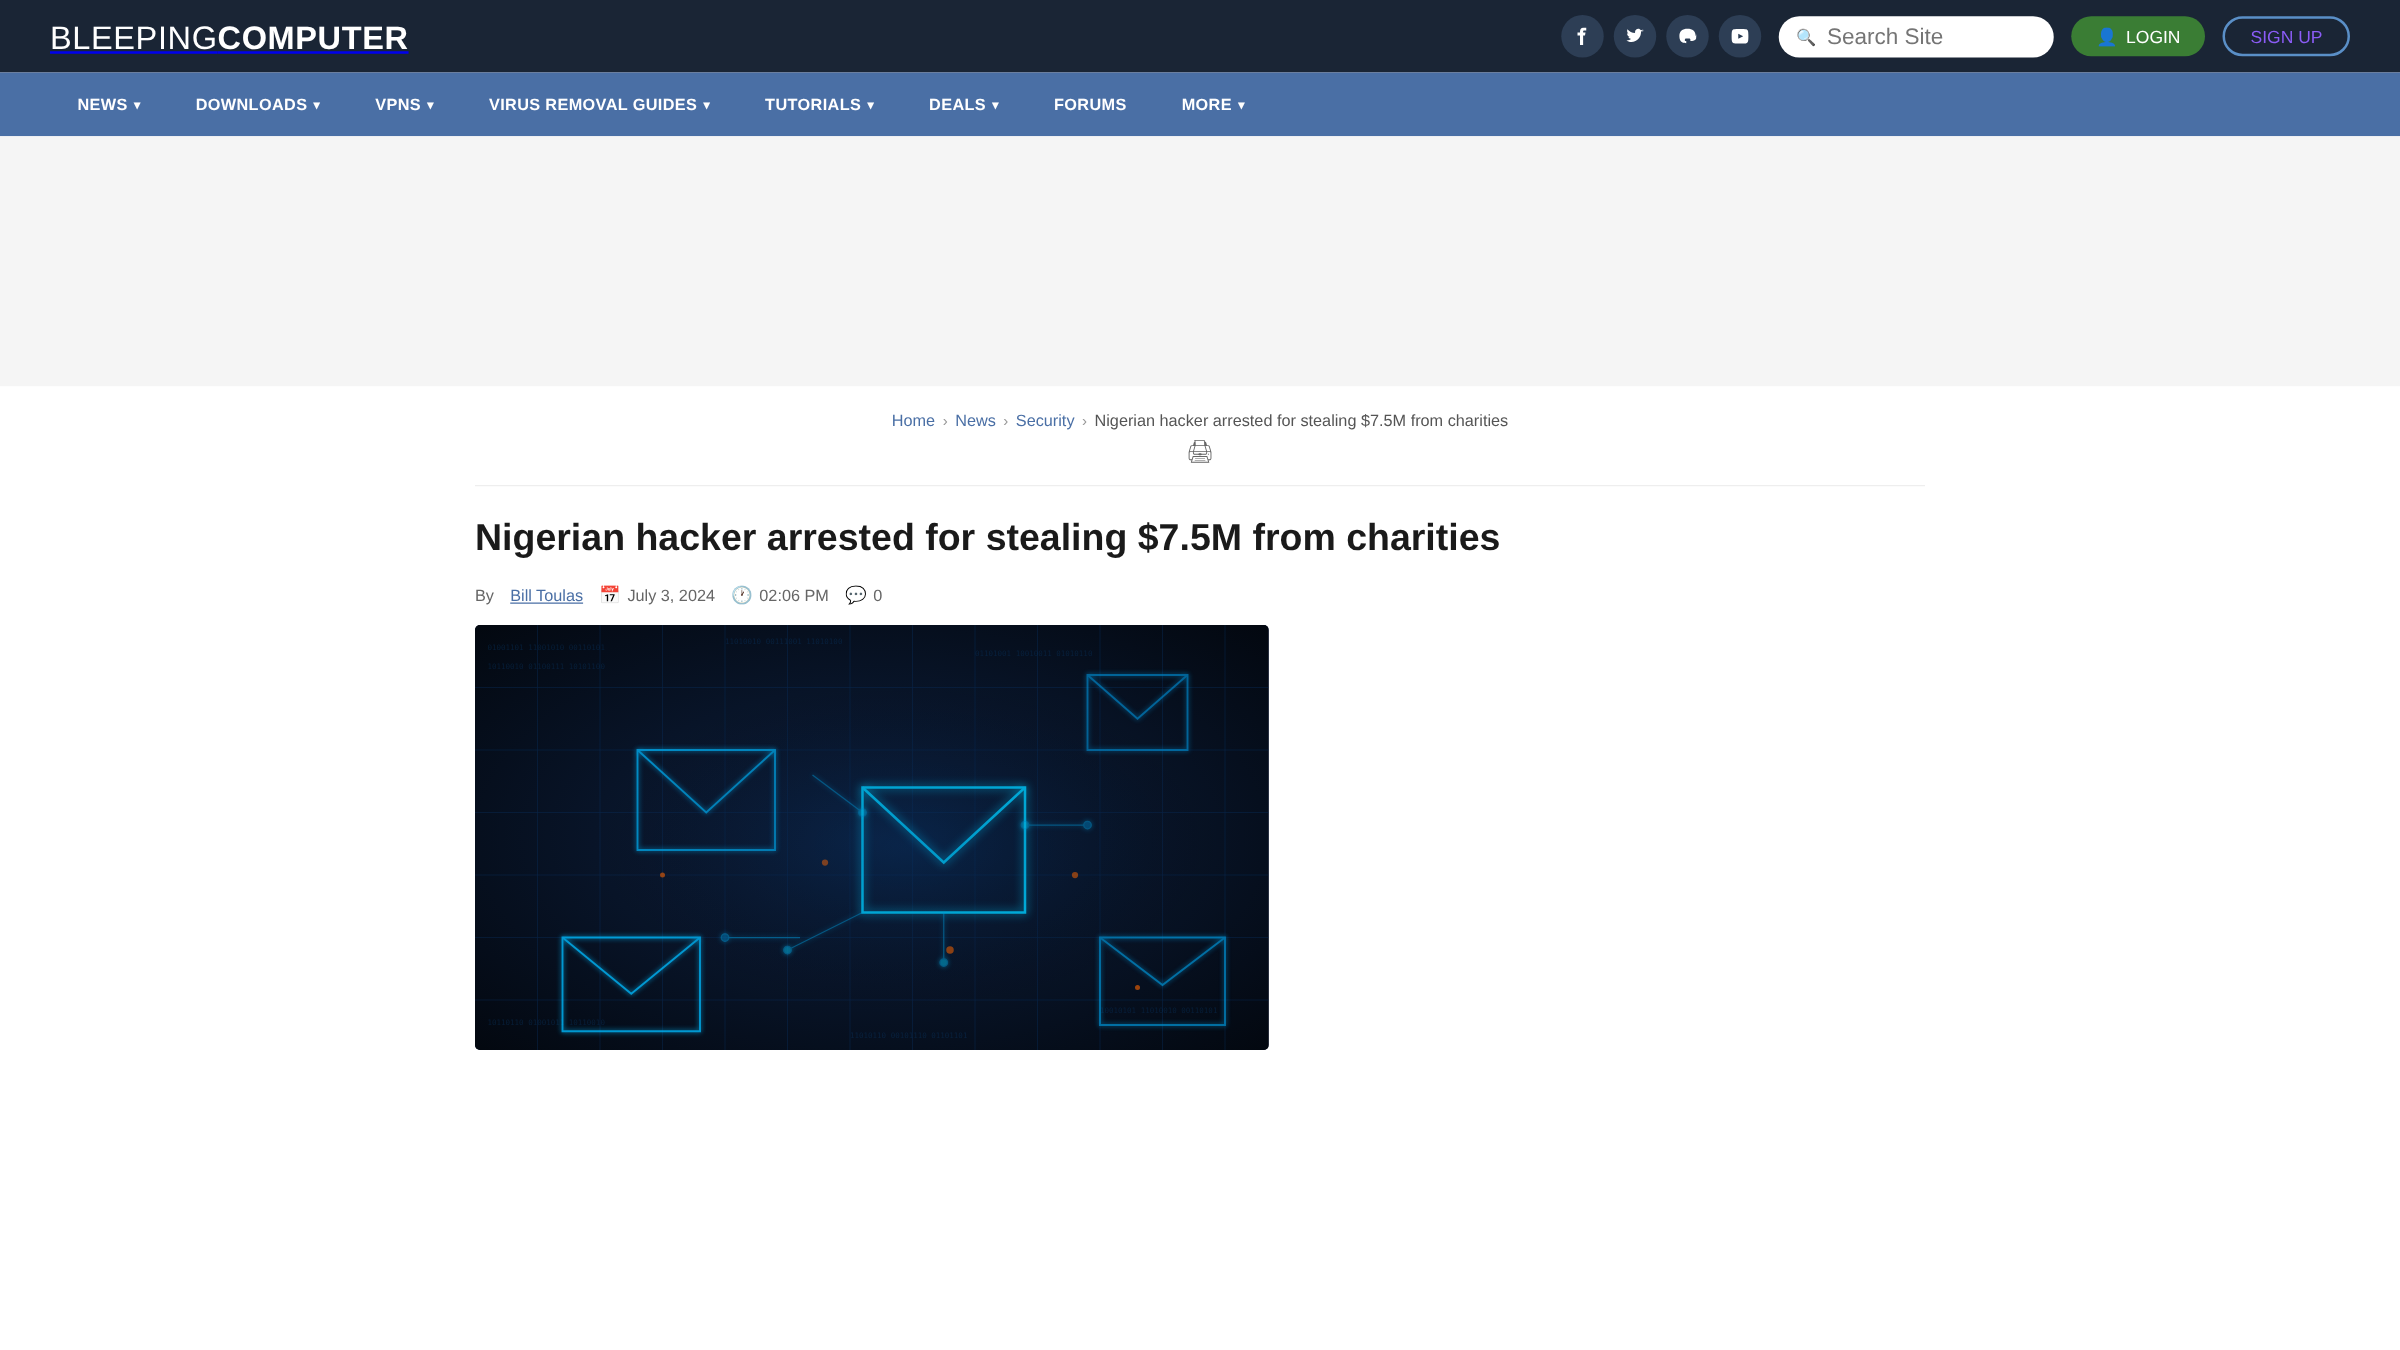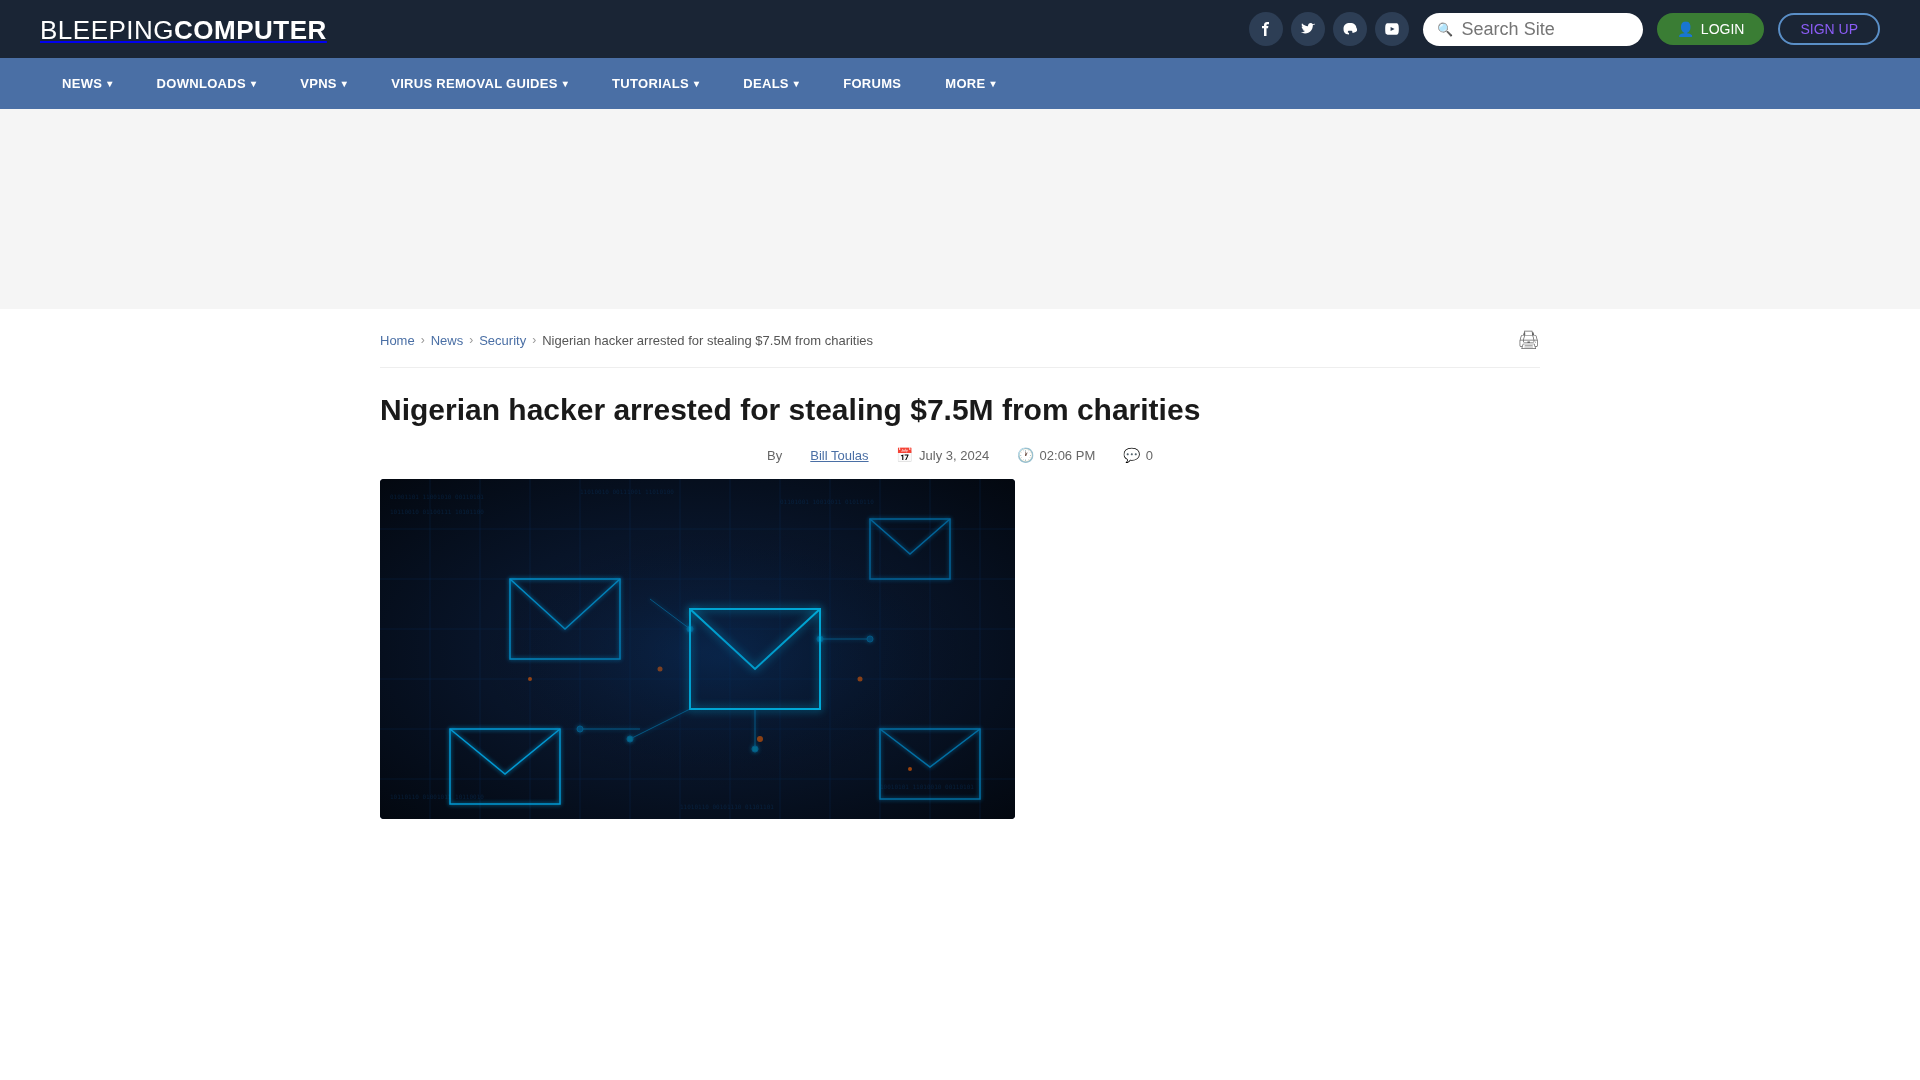--- a/index.html
+++ b/index.html
@@ -124,20 +124,21 @@
 
     
     .breadcrumb {
       display: flex;
       align-items: center;
       gap: 6px;
       padding: 20px 0 16px;
       font-size: 13px;
       border-bottom: 1px solid #eee;
       justify-content: space-between;
+      flex-direction: column;
     }
     .breadcrumb-left {
       display: flex;
       align-items: center;
       gap: 6px;
     }
     .breadcrumb a {
       color: #4a6fa5;
       text-decoration: none;
     }
@@ -153,25 +154,24 @@
     .article-title {
       font-size: 30px;
       font-weight: 700;
       color: #1a1a1a;
       margin: 22px 0 18px;
       line-height: 1.3;
     }
     .article-meta {
       display: flex;
       align-items: center;
-      gap: 28px;
+      gap: 13px;
       font-size: 13px;
       color: #666;
       padding-bottom: 16px;
-      justify-content: center;
     }
     .article-meta .author { color: #4a6fa5; font-weight: 400; cursor: pointer; }
     .meta-item {
       display: flex;
       align-items: center;
       gap: 5px;
     }
     .meta-icon { color: #888; font-size: 14px; }
     .comments-badge {
       display: flex;

